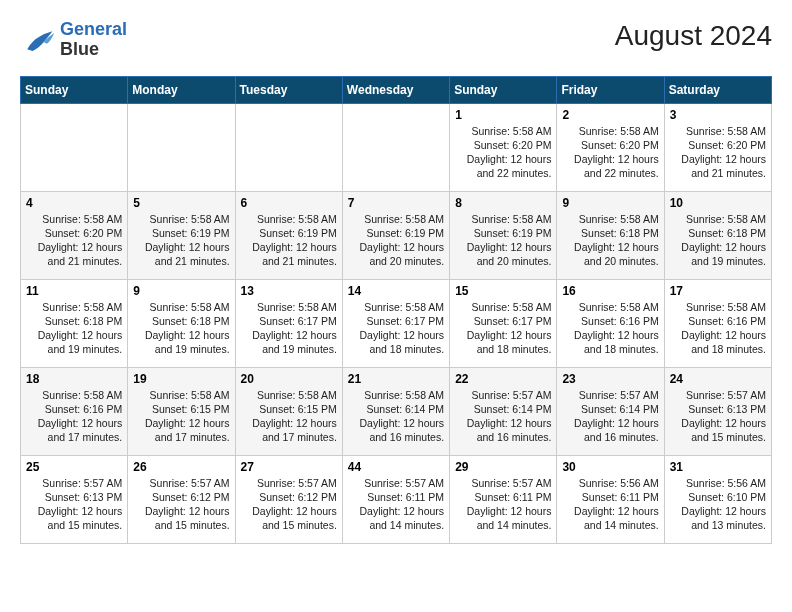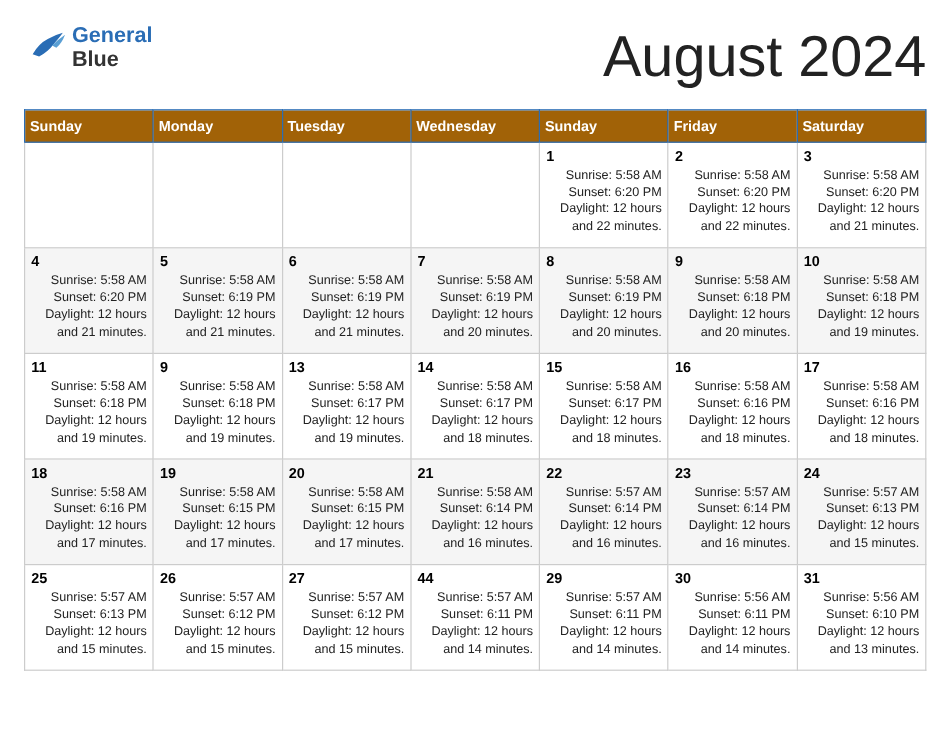--- a/index.html
+++ b/index.html
@@ -11,56 +11,56 @@
       padding: 20px;
     }
     .header {
       display: flex;
       justify-content: space-between;
       align-items: flex-start;
       margin-bottom: 16px;
     }
     .logo {
       display: flex;
-      align-items: flex-start;
+      align-items: flex-end;
       gap: 4px;
     }
     .logo-text {
       font-size: 18px;
       font-weight: bold;
       color: #333;
       line-height: 1.1;
     }
     .logo-text span {
       color: #2a6db5;
     }
     .logo-bird {
       width: 36px;
       height: 36px;
     }
     .title-block {
       text-align: right;
     }
     .month-year {
-      font-size: 48px;
+      font-size: 28px;
       font-weight: normal;
       color: #222;
       text-align: center;
     }
     .location {
       font-size: 15px;
       color: #444;
     }
     .calendar {
       width: 100%;
       border-collapse: collapse;
       font-size: 11px;
     }
     .calendar th {
-      background: #a16207;
+      background: #0c4a6e;
       color: #fff;
       padding: 6px 4px;
       text-align: left;
       font-size: 12px;
       font-weight: bold;
       border: 1px solid #2a6db5;
     }
     .calendar td {
       border: 1px solid #ccc;
       padding: 4px 5px;

